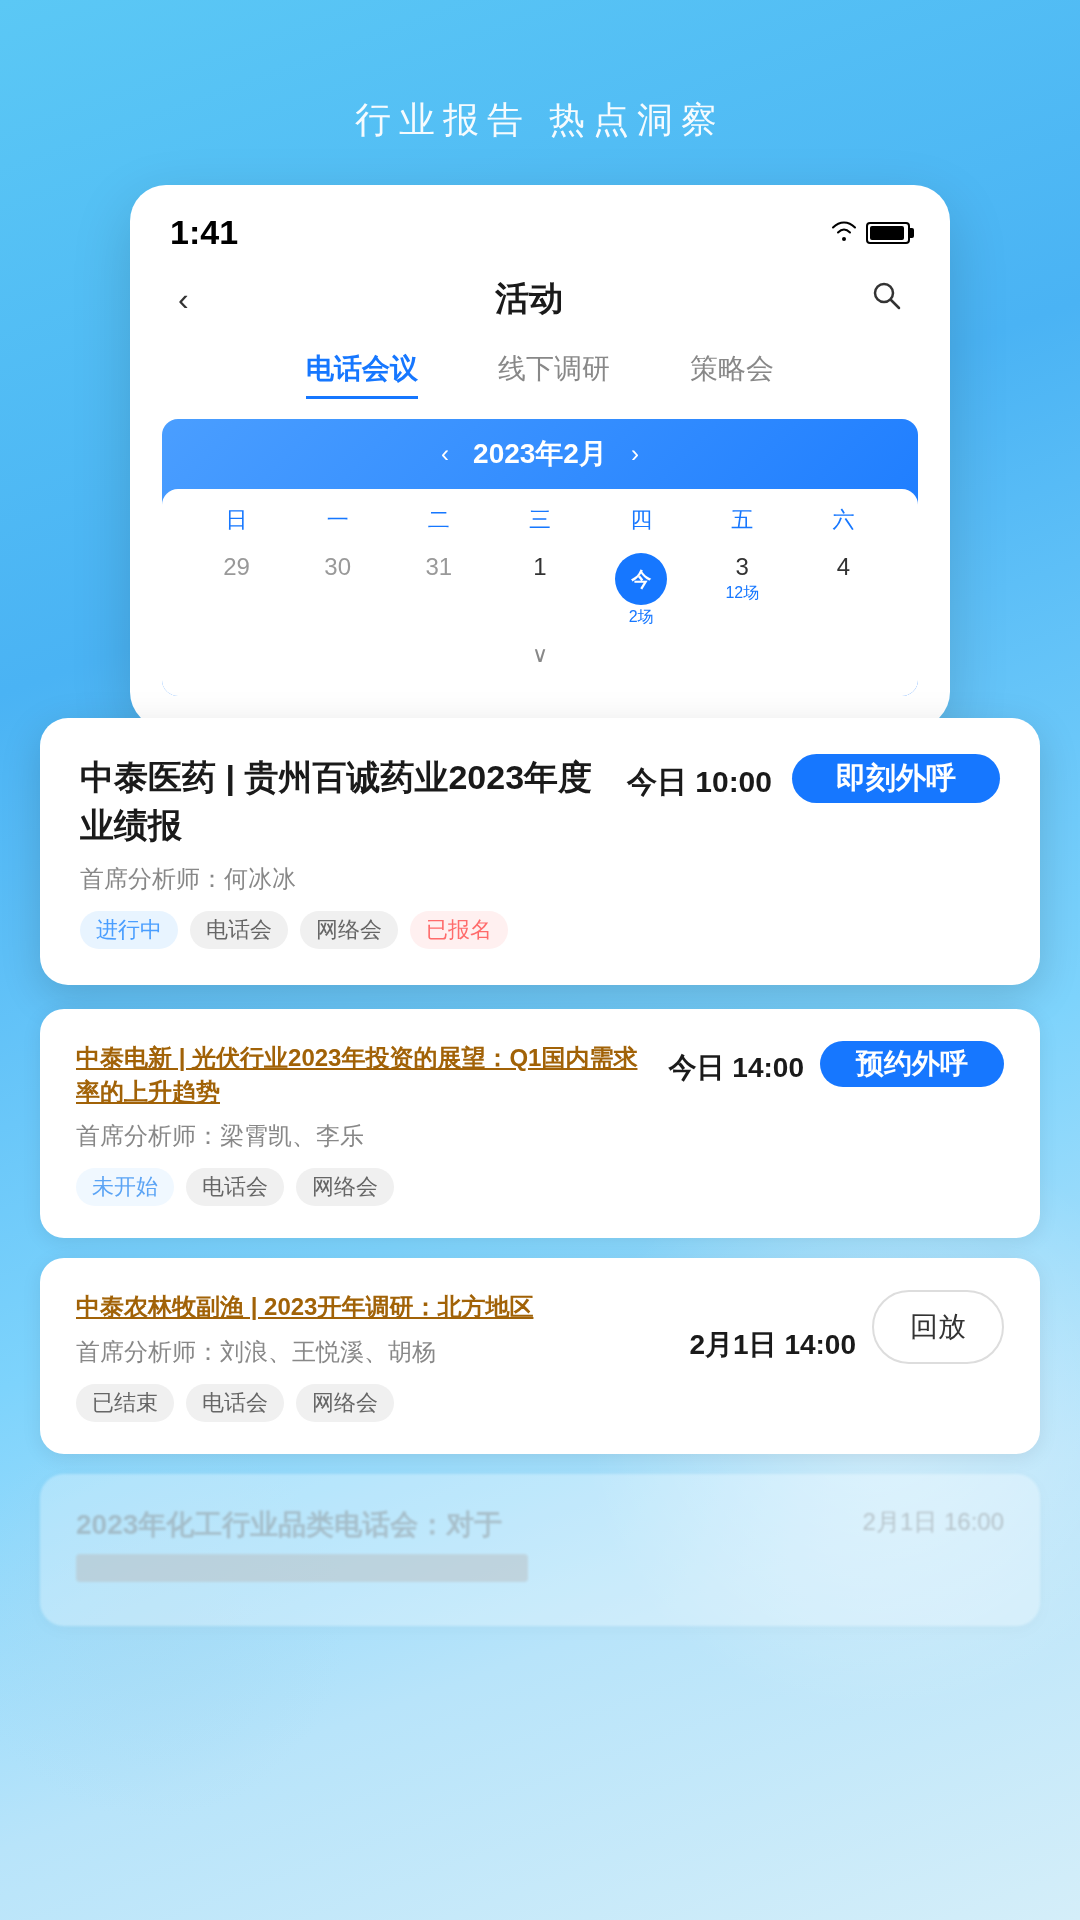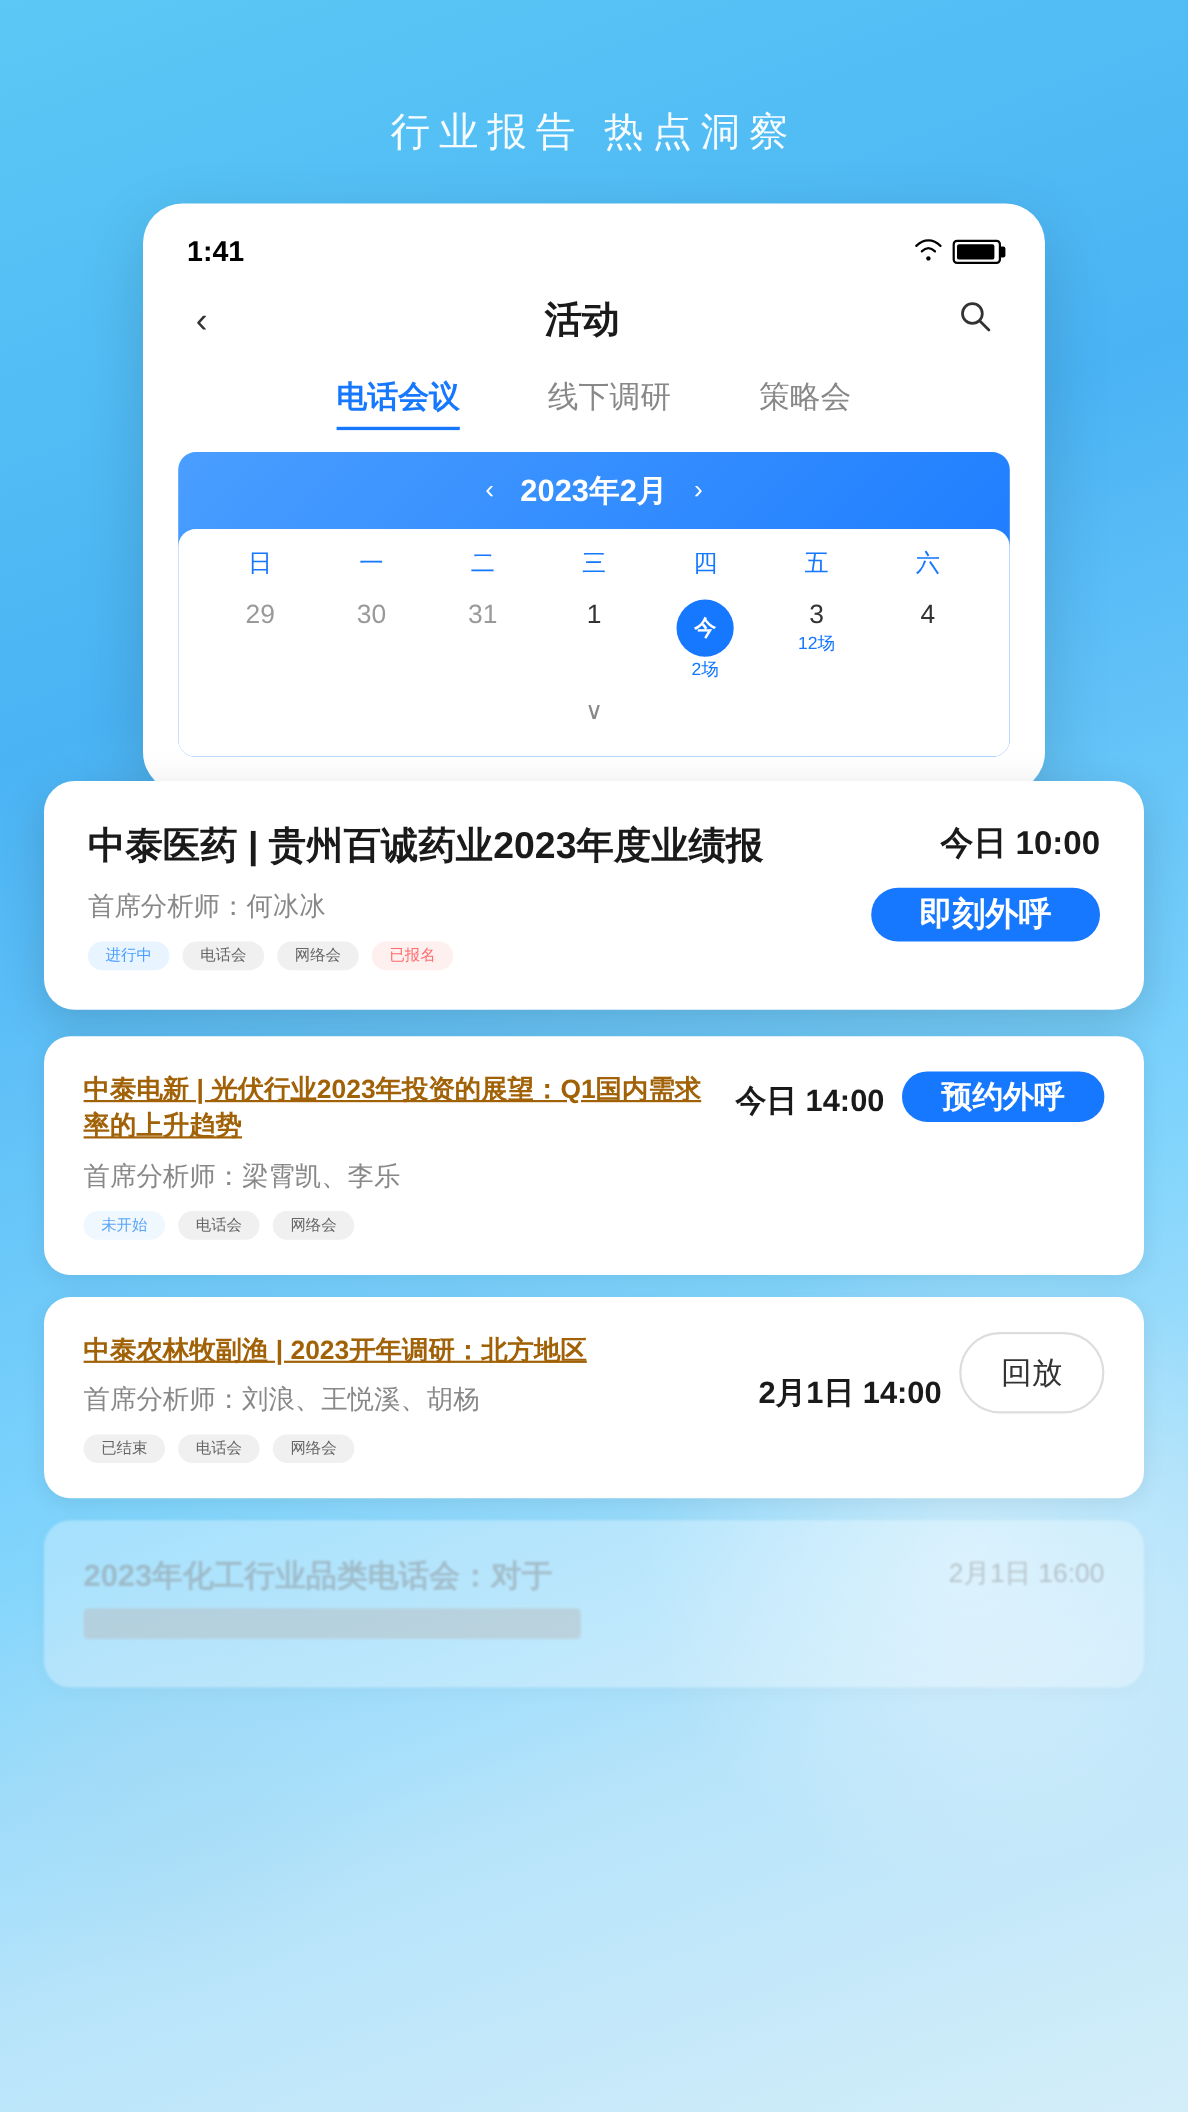--- a/index.html
+++ b/index.html
@@ -65,21 +65,21 @@
 
     
     .status-bar {
       display: flex;
       justify-content: space-between;
       align-items: center;
       padding: 0 8px;
       margin-bottom: 16px;
     }
     .status-time {
-      font-size: 26px;
+      font-size: 34px;
       font-weight: 600;
       color: #000;
     }
     .status-icons {
       display: flex;
       align-items: center;
       gap: 8px;
     }
     .battery-icon {
       width: 44px;
@@ -255,21 +255,21 @@
       display: flex;
       gap: 30px;
       align-items: flex-start;
       margin-bottom: 24px;
     }
     .event-card-featured .event-info {
       flex: 1;
     }
     .event-card-featured .event-right {
       display: flex;
-      flex-direction: column;
+      flex-direction: row;
       align-items: flex-end;
       gap: 20px;
       min-width: 200px;
     }
 
     .event-card {
       background: white;
       border-radius: 24px;
       padding: 32px 36px;
       box-shadow: 0 4px 20px rgba(0,0,0,0.08);
@@ -309,21 +309,21 @@
       margin-bottom: 16px;
     }
     .event-tags {
       display: flex;
       gap: 12px;
       flex-wrap: wrap;
     }
     .tag {
       padding: 4px 16px;
       border-radius: 20px;
-      font-size: 14px;
+      font-size: 22px;
     }
     .tag-blue-light {
       background: #e8f4ff;
       color: #4a9eff;
     }
     .tag-gray-light {
       background: #f0f0f0;
       color: #666;
     }
     .tag-pink-light {

